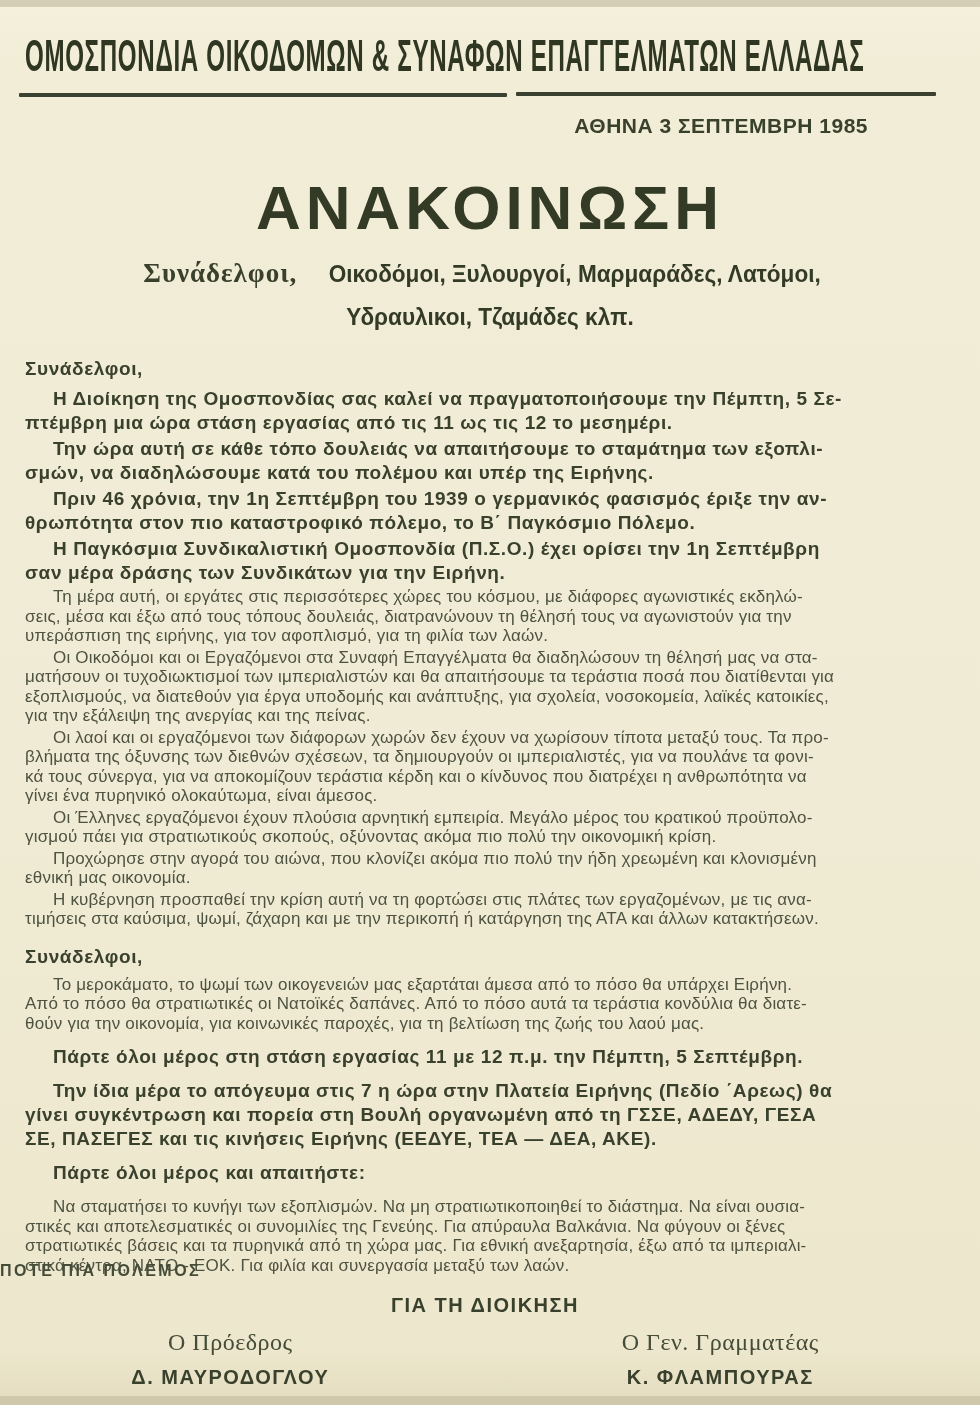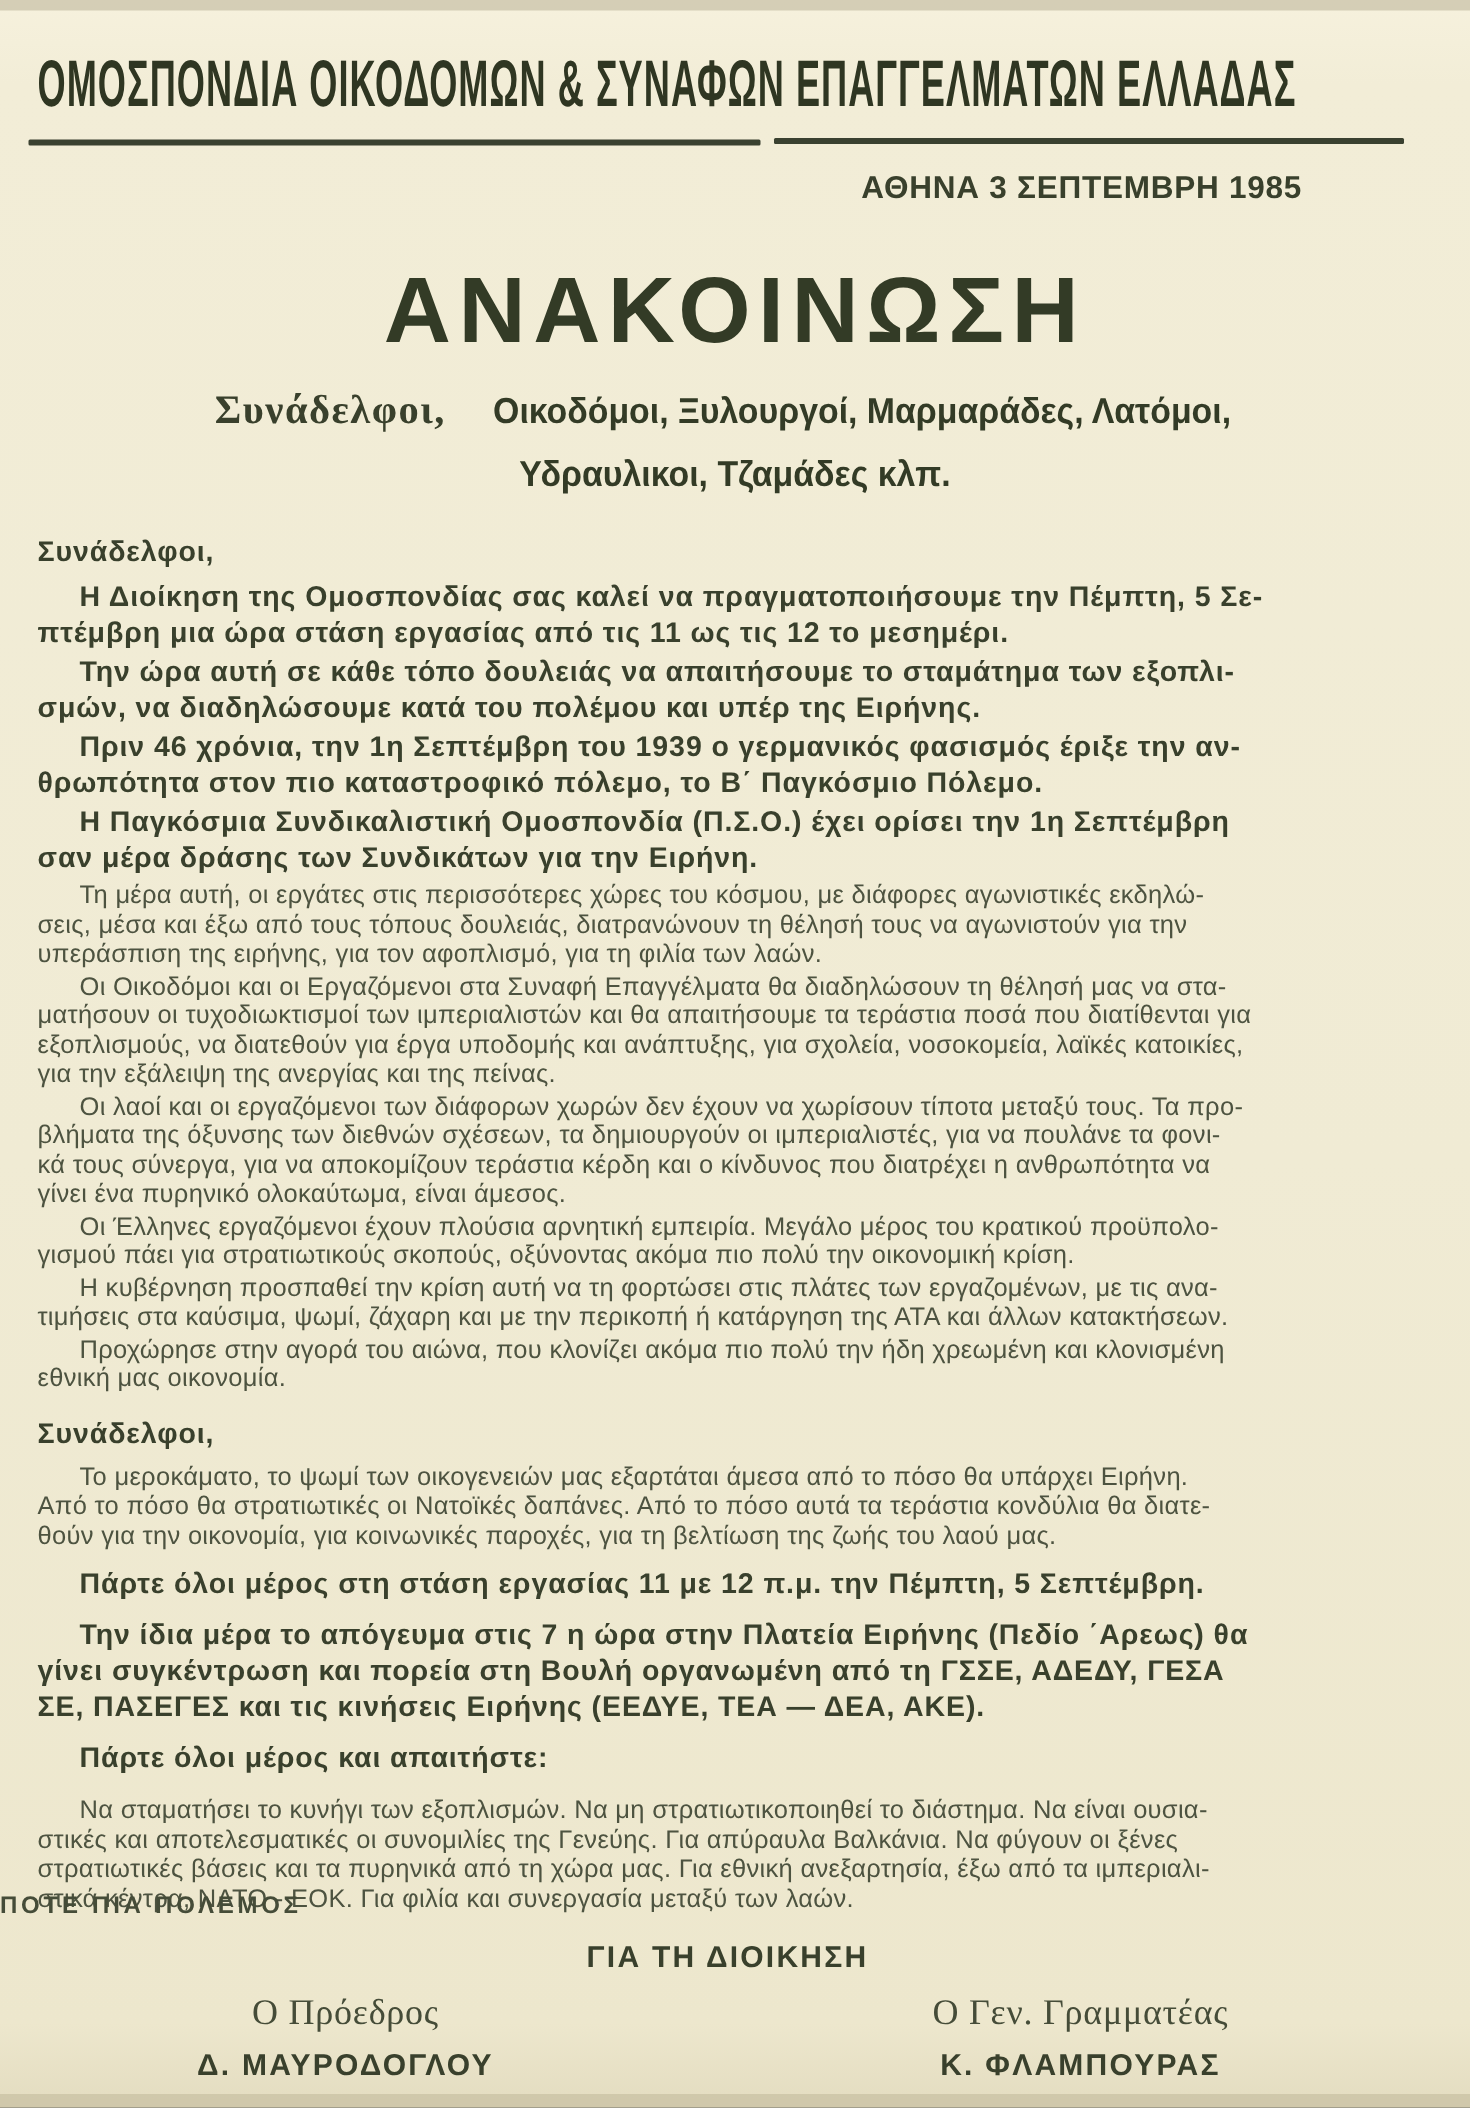--- a/index.html
+++ b/index.html
@@ -140,24 +140,24 @@
     <p class="light">Οι Οικοδόμοι και οι Εργαζόμενοι στα Συναφή Επαγγέλματα θα διαδηλώσουν τη θέλησή μας να στα-
 ματήσουν οι τυχοδιωκτισμοί των ιμπεριαλιστών και θα απαιτήσουμε τα τεράστια ποσά που διατίθενται για
 εξοπλισμούς, να διατεθούν για έργα υποδομής και ανάπτυξης, για σχολεία, νοσοκομεία, λαϊκές κατοικίες,
 για την εξάλειψη της ανεργίας και της πείνας.</p>
     <p class="light">Οι λαοί και οι εργαζόμενοι των διάφορων χωρών δεν έχουν να χωρίσουν τίποτα μεταξύ τους. Τα προ-
 βλήματα της όξυνσης των διεθνών σχέσεων, τα δημιουργούν οι ιμπεριαλιστές, για να πουλάνε τα φονι-
 κά τους σύνεργα, για να αποκομίζουν τεράστια κέρδη και ο κίνδυνος που διατρέχει η ανθρωπότητα να
 γίνει ένα πυρηνικό ολοκαύτωμα, είναι άμεσος.</p>
     <p class="light">Οι Έλληνες εργαζόμενοι έχουν πλούσια αρνητική εμπειρία. Μεγάλο μέρος του κρατικού προϋπολο-
 γισμού πάει για στρατιωτικούς σκοπούς, οξύνοντας ακόμα πιο πολύ την οικονομική κρίση.</p>
+    <p class="light">Προχώρησε στην αγορά του αιώνα, που κλονίζει ακόμα πιο πολύ την ήδη χρεωμένη και κλονισμένη
+εθνική μας οικονομία.</p>
     <p class="light">Η κυβέρνηση προσπαθεί την κρίση αυτή να τη φορτώσει στις πλάτες των εργαζομένων, με τις ανα-
 τιμήσεις στα καύσιμα, ψωμί, ζάχαρη και με την περικοπή ή κατάργηση της ΑΤΑ και άλλων κατακτήσεων.</p>
-    <p class="light">Προχώρησε στην αγορά του αιώνα, που κλονίζει ακόμα πιο πολύ την ήδη χρεωμένη και κλονισμένη
-εθνική μας οικονομία.</p>
     <p class="sal sal2">Συνάδελφοι,</p>
     <p class="light">Το μεροκάματο, το ψωμί των οικογενειών μας εξαρτάται άμεσα από το πόσο θα υπάρχει Ειρήνη.
 Από το πόσο θα στρατιωτικές οι Νατοϊκές δαπάνες. Από το πόσο αυτά τα τεράστια κονδύλια θα διατε-
 θούν για την οικονομία, για κοινωνικές παροχές, για τη βελτίωση της ζωής του λαού μας.</p>
     <p class="bold standout">Πάρτε όλοι μέρος στη στάση εργασίας 11 με 12 π.μ. την Πέμπτη, 5 Σεπτέμβρη.</p>
     <p class="bold standout2">Την ίδια μέρα το απόγευμα στις 7 η ώρα στην Πλατεία Ειρήνης (Πεδίο ΄Αρεως) θα
 γίνει συγκέντρωση και πορεία στη Βουλή οργανωμένη από τη ΓΣΣΕ, ΑΔΕΔΥ, ΓΕΣΑ
 ΣΕ, ΠΑΣΕΓΕΣ και τις κινήσεις Ειρήνης (ΕΕΔΥΕ, ΤΕΑ — ΔΕΑ, ΑΚΕ).</p>
     <p class="bold lead-in">Πάρτε όλοι μέρος και απαιτήστε:</p>
     <p class="light last">Να σταματήσει το κυνήγι των εξοπλισμών. Να μη στρατιωτικοποιηθεί το διάστημα. Να είναι ουσια-

